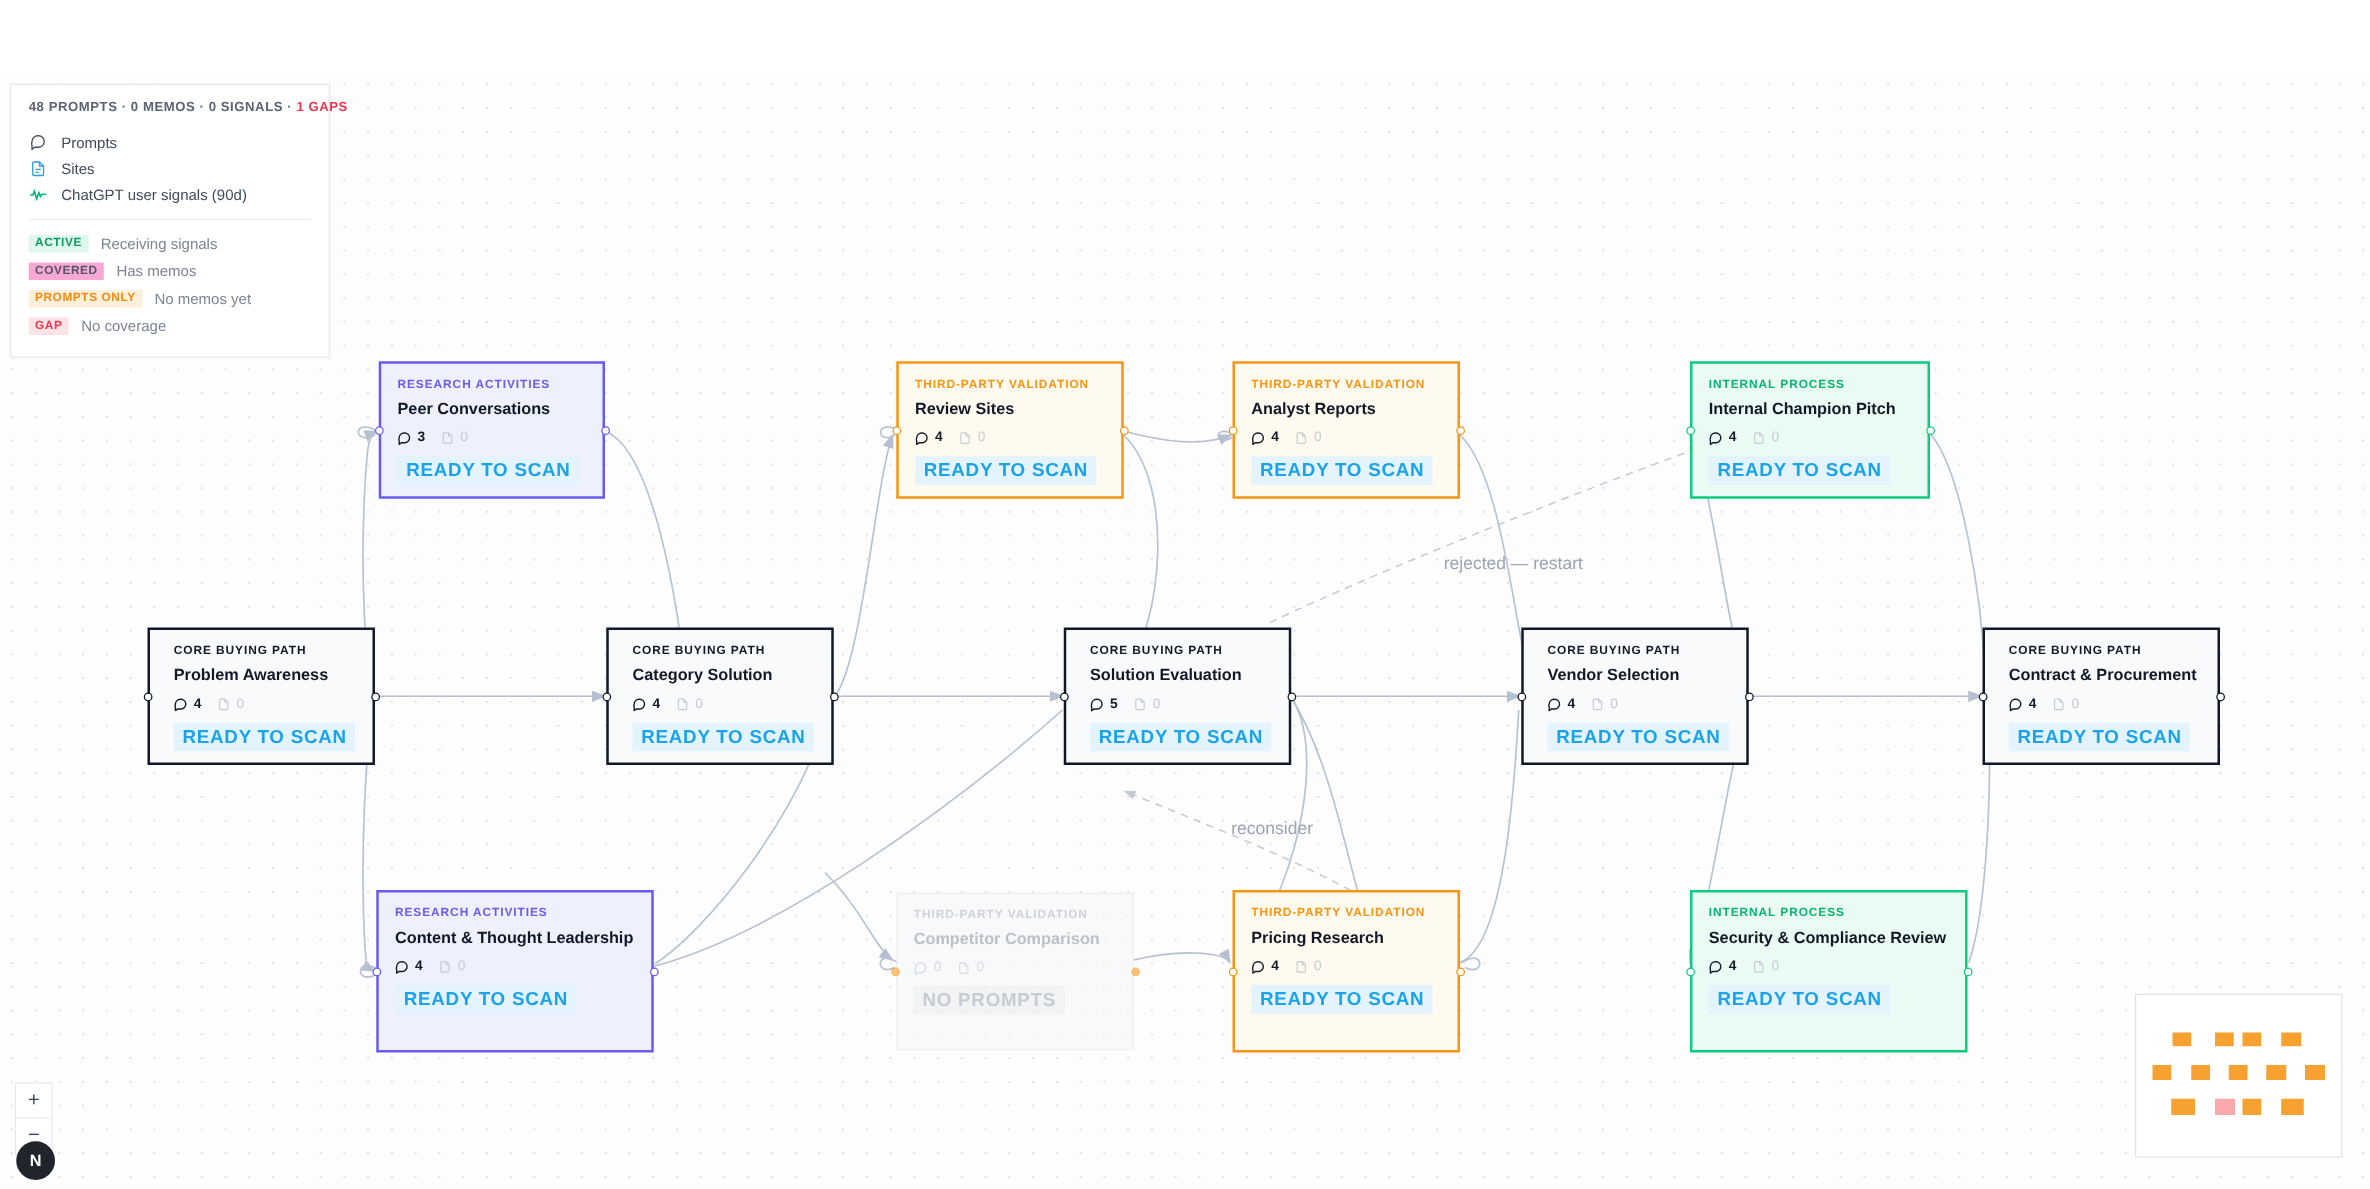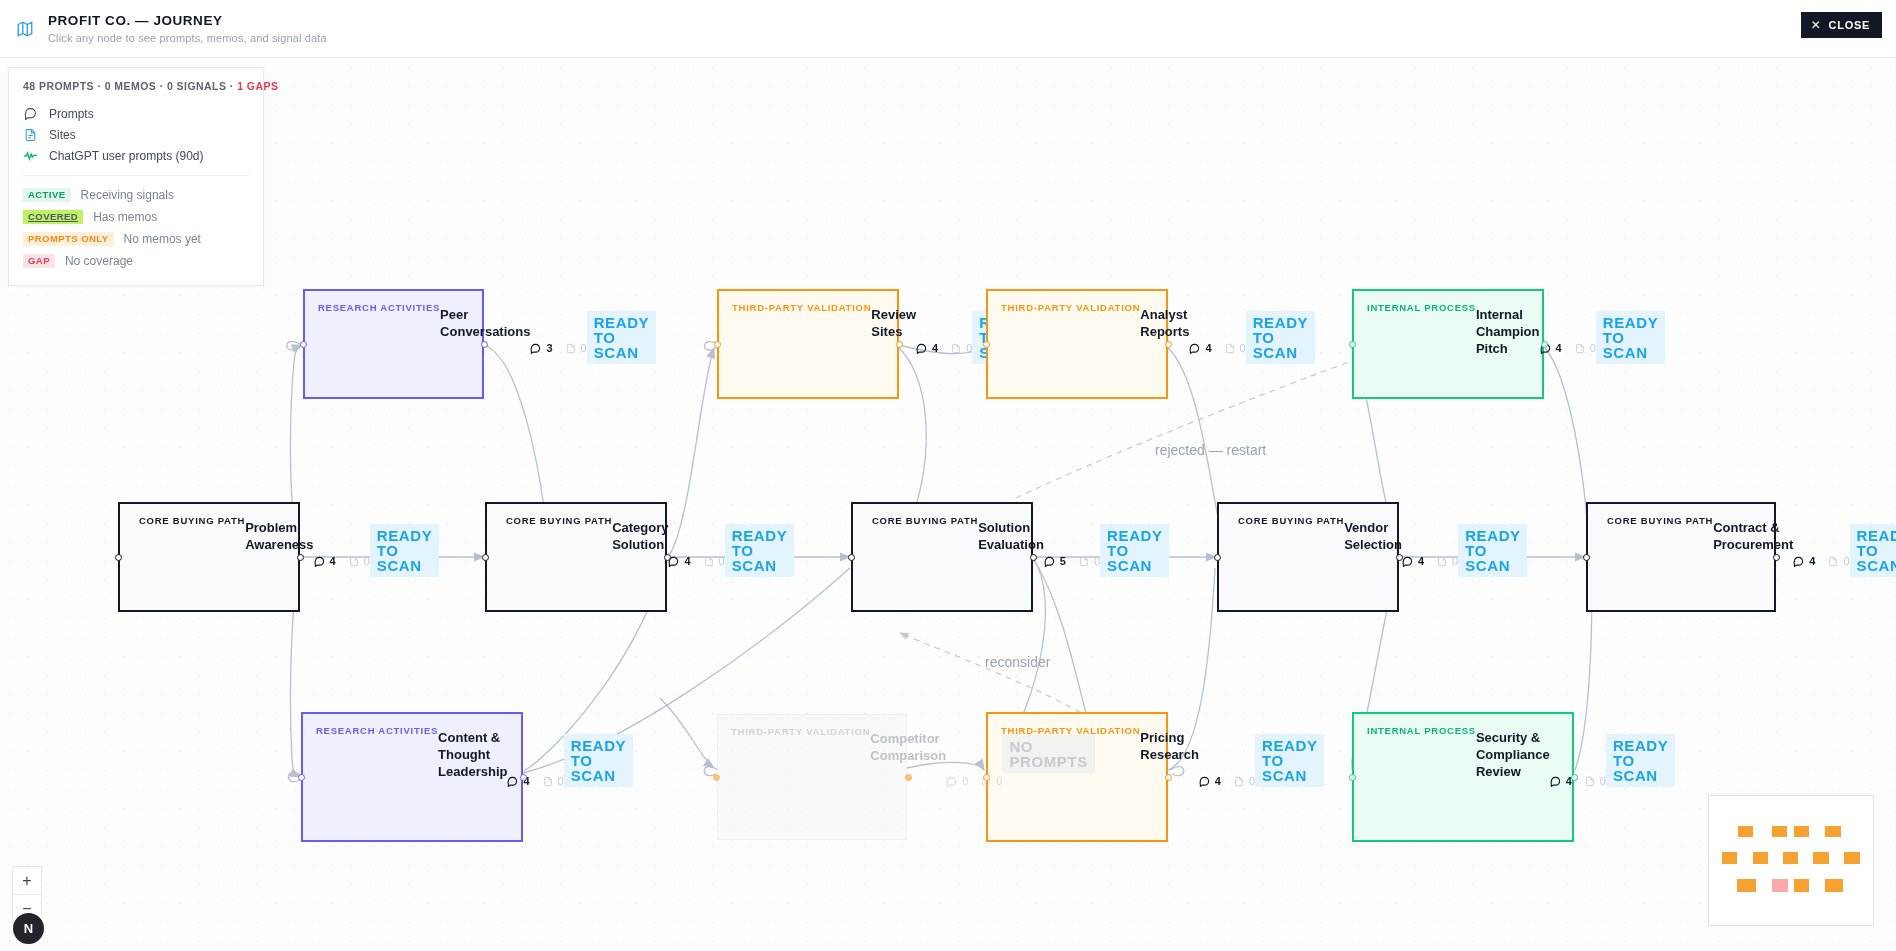--- a/index.html
+++ b/index.html
@@ -68,30 +68,30 @@
   .legend-divider { height: 1px; background: #eceef1; margin: 9px 0 8px 0; }
   .legend-badge-row {
     display: flex; align-items: center; gap: 10px;
     height: 22px; font-size: 12px; color: #7b8494;
   }
   .lbadge {
     font-size: 9.5px; font-weight: bold; letter-spacing: 0.45px;
     padding: 2.5px 5px; line-height: 1;
   }
   .lb-active   { background: #dff7ec; color: #0a9b63; }
-  .lb-covered  { background: #bef264; color: #4e5765; text-decoration: underline; }
+  .lb-covered  { background: #f9a8d4; color: #4e5765; }
   .lb-prompts  { background: #fdefda; color: #f08c13; }
   .lb-gap      { background: #fde3e6; color: #ea3a50; }
 
   
   .node {
     position: absolute; z-index: 12;
     border: 2px solid #111827; background: #f9fafb;
     padding: 11px 13px 12px 13px;
-    display: flex; flex-direction: row;
+    display: flex; flex-direction: column;
   }
   .node-kicker {
     font-size: 9.5px; font-weight: bold; letter-spacing: 0.75px;
     color: #111827; line-height: 12px; white-space: nowrap;
   }
   .node-title {
     font-size: 13px; font-weight: bold; color: #111827;
     line-height: 17px; margin-top: 4px;
   }
   .node-metrics {
@@ -170,36 +170,20 @@
     background: #ffffff; border: 1px solid #dfe2e7; z-index: 30;
   }
   .mm-node { position: absolute; background: #f7a130; }
   .mm-node.gap { background: #fba9ad; }
 </style>
 </head>
 <body>
 
 <div id="app">
 
-  <div class="header">
-    <div class="header-logo">
-      <svg width="18" height="18" viewBox="0 0 24 24" fill="none" stroke="#2f9fe0" stroke-width="1.8">
-        <path d="M3 6l6-3 6 3 6-3v15l-6 3-6-3-6 3z"></path>
-        <path d="M9 3v15M15 6v15"></path>
-      </svg>
-    </div>
-    <div class="header-text">
-      <div class="header-title">PROFIT CO. — JOURNEY</div>
-      <div class="header-sub">Click any node to see prompts, memos, and signal data</div>
-    </div>
-    <button class="close-btn">
-      <span class="close-x">✕</span>
-      <span>CLOSE</span>
-    </button>
-  </div>
 
   <div class="canvas">
 
     <svg class="edges">
       <defs>
         <marker id="ah" markerWidth="9" markerHeight="7" refX="8" refY="3.5" orient="auto">
           <polygon points="0 0, 9 3.5, 0 7" fill="#b6c0d0"></polygon>
         </marker>
         <marker id="ahd" markerWidth="8" markerHeight="6" refX="7" refY="3" orient="auto">
           <polygon points="0 0, 8 3, 0 6" fill="#c2cad6"></polygon>
@@ -281,21 +265,21 @@
         </span>
         <span>Sites</span>
       </div>
 
       <div class="legend-row">
         <span class="legend-ico">
           <svg width="15" height="12" viewBox="0 0 24 20" fill="none" stroke="#0ab473" stroke-width="2.2" stroke-linecap="round">
             <path d="M2 10h3l2-5 3 10 3-8 2 5 2-3h5"></path>
           </svg>
         </span>
-        <span>ChatGPT user prompts (90d)</span>
+        <span>ChatGPT user signals (90d)</span>
       </div>
 
       <div class="legend-divider"></div>
 
       <div class="legend-badge-row">
         <span class="lbadge lb-active">ACTIVE</span>
         <span>Receiving signals</span>
       </div>
       <div class="legend-badge-row">
         <span class="lbadge lb-covered">COVERED</span>

